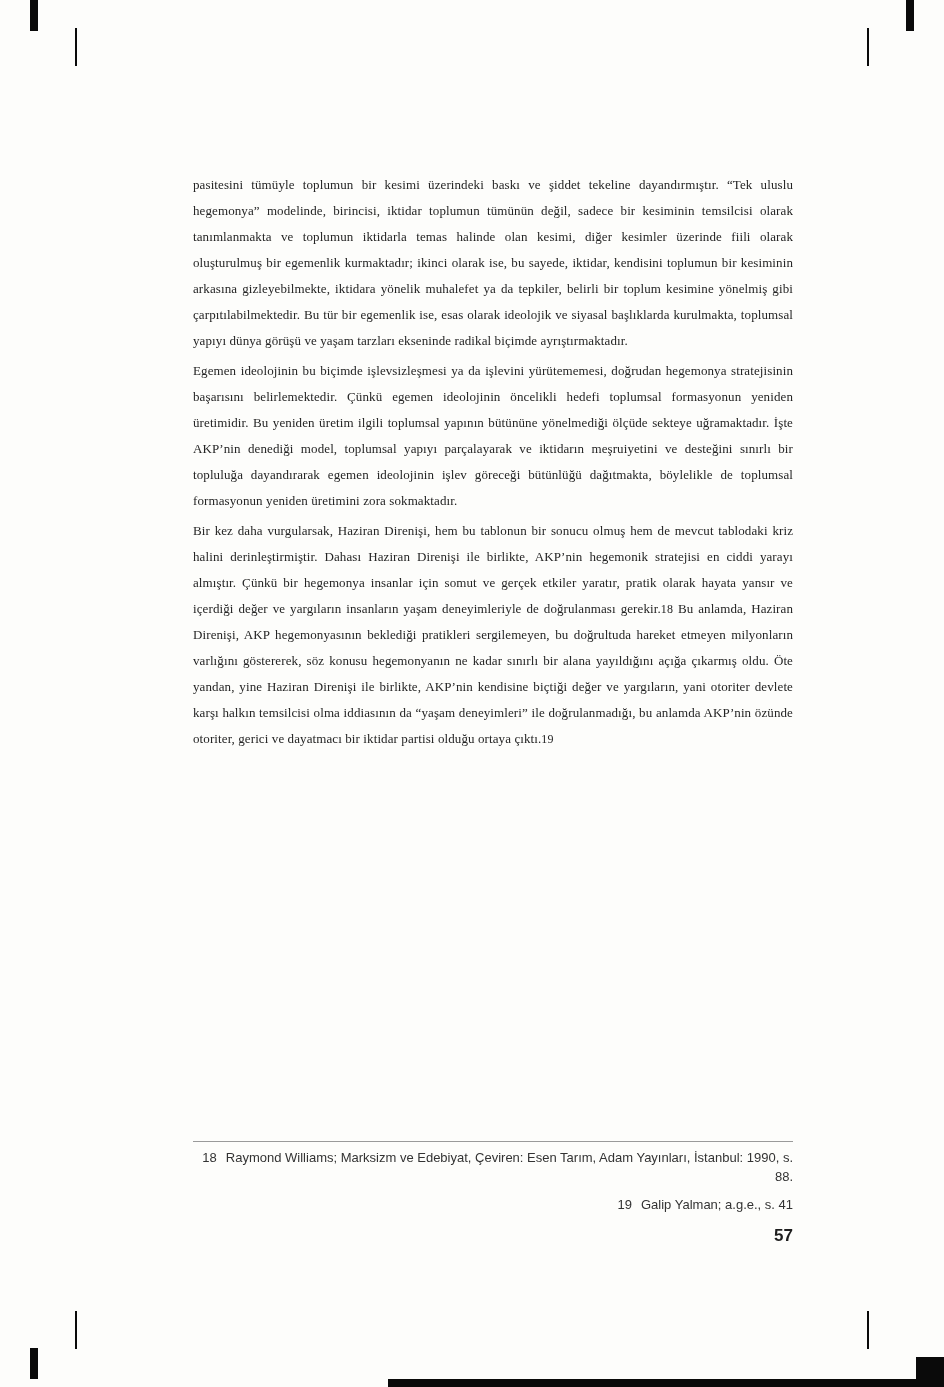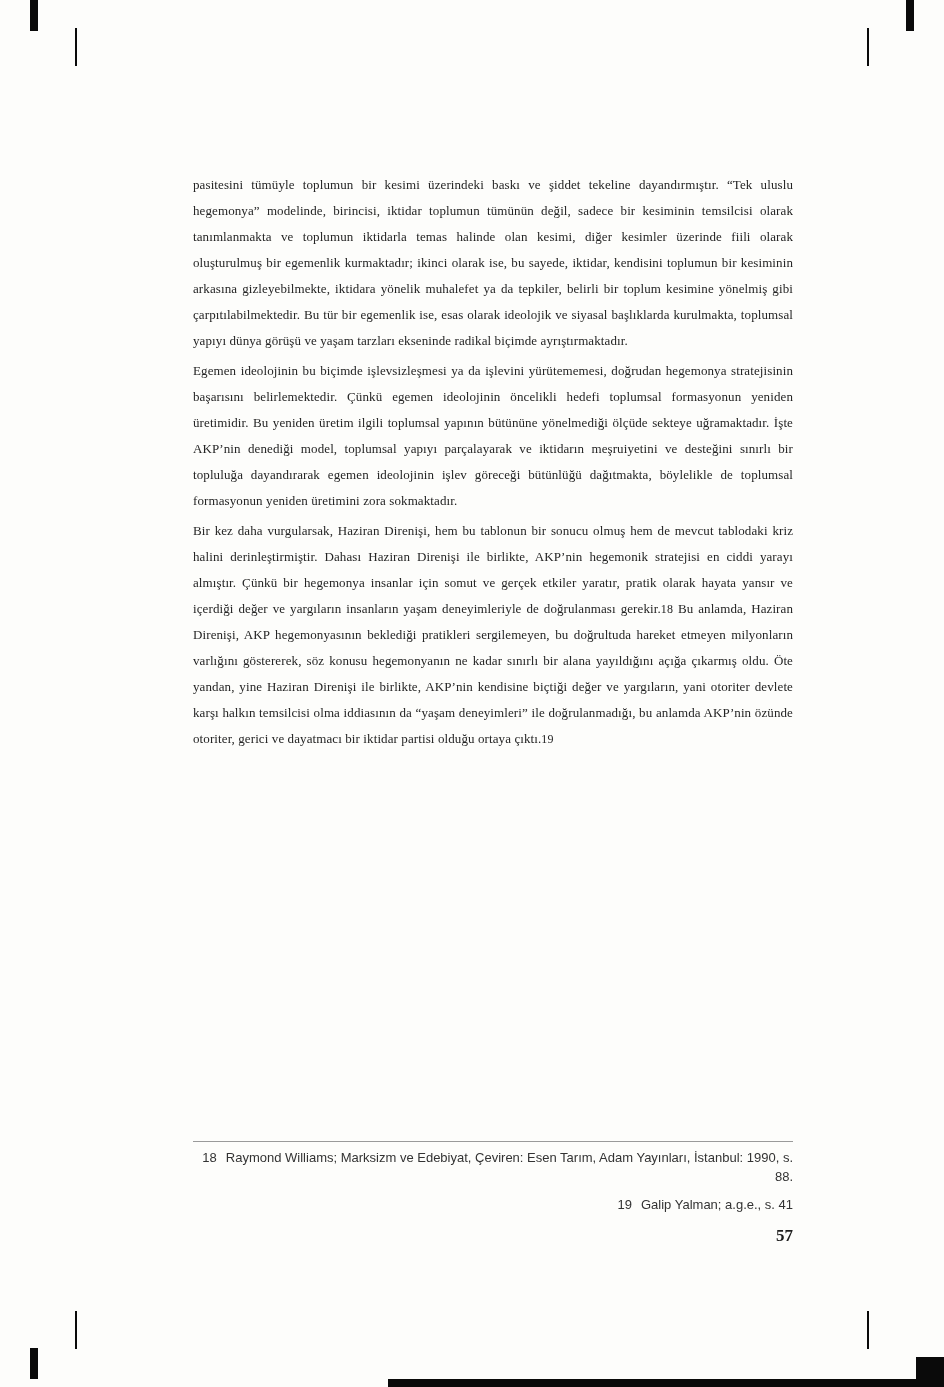--- a/index.html
+++ b/index.html
@@ -48,21 +48,21 @@
   .footnote + .footnote { margin-top: 9px; }
   .fn-num { margin-right: 9px; }
 
   
   .page-number {
     position: absolute;
     left: 193px;
     top: 1226px;
     width: 600px;
     text-align: right;
-    font-family: Liberation Serif, serif;
+    font-family: Liberation Sans, sans-serif;
     font-weight: bold;
     font-size: 17px;
     color: #1e1e1e;
   }
 
   
   .mark { position: absolute; background: #0a0a0a; }
   .mark-tl-a { left: 30px;  top: 0;       width: 8px;  height: 31px; }
   .mark-tl-b { left: 75px;  top: 28px;    width: 2px;  height: 38px; }
   .mark-tr-a { left: 906px; top: 0;       width: 8px;  height: 31px; }

